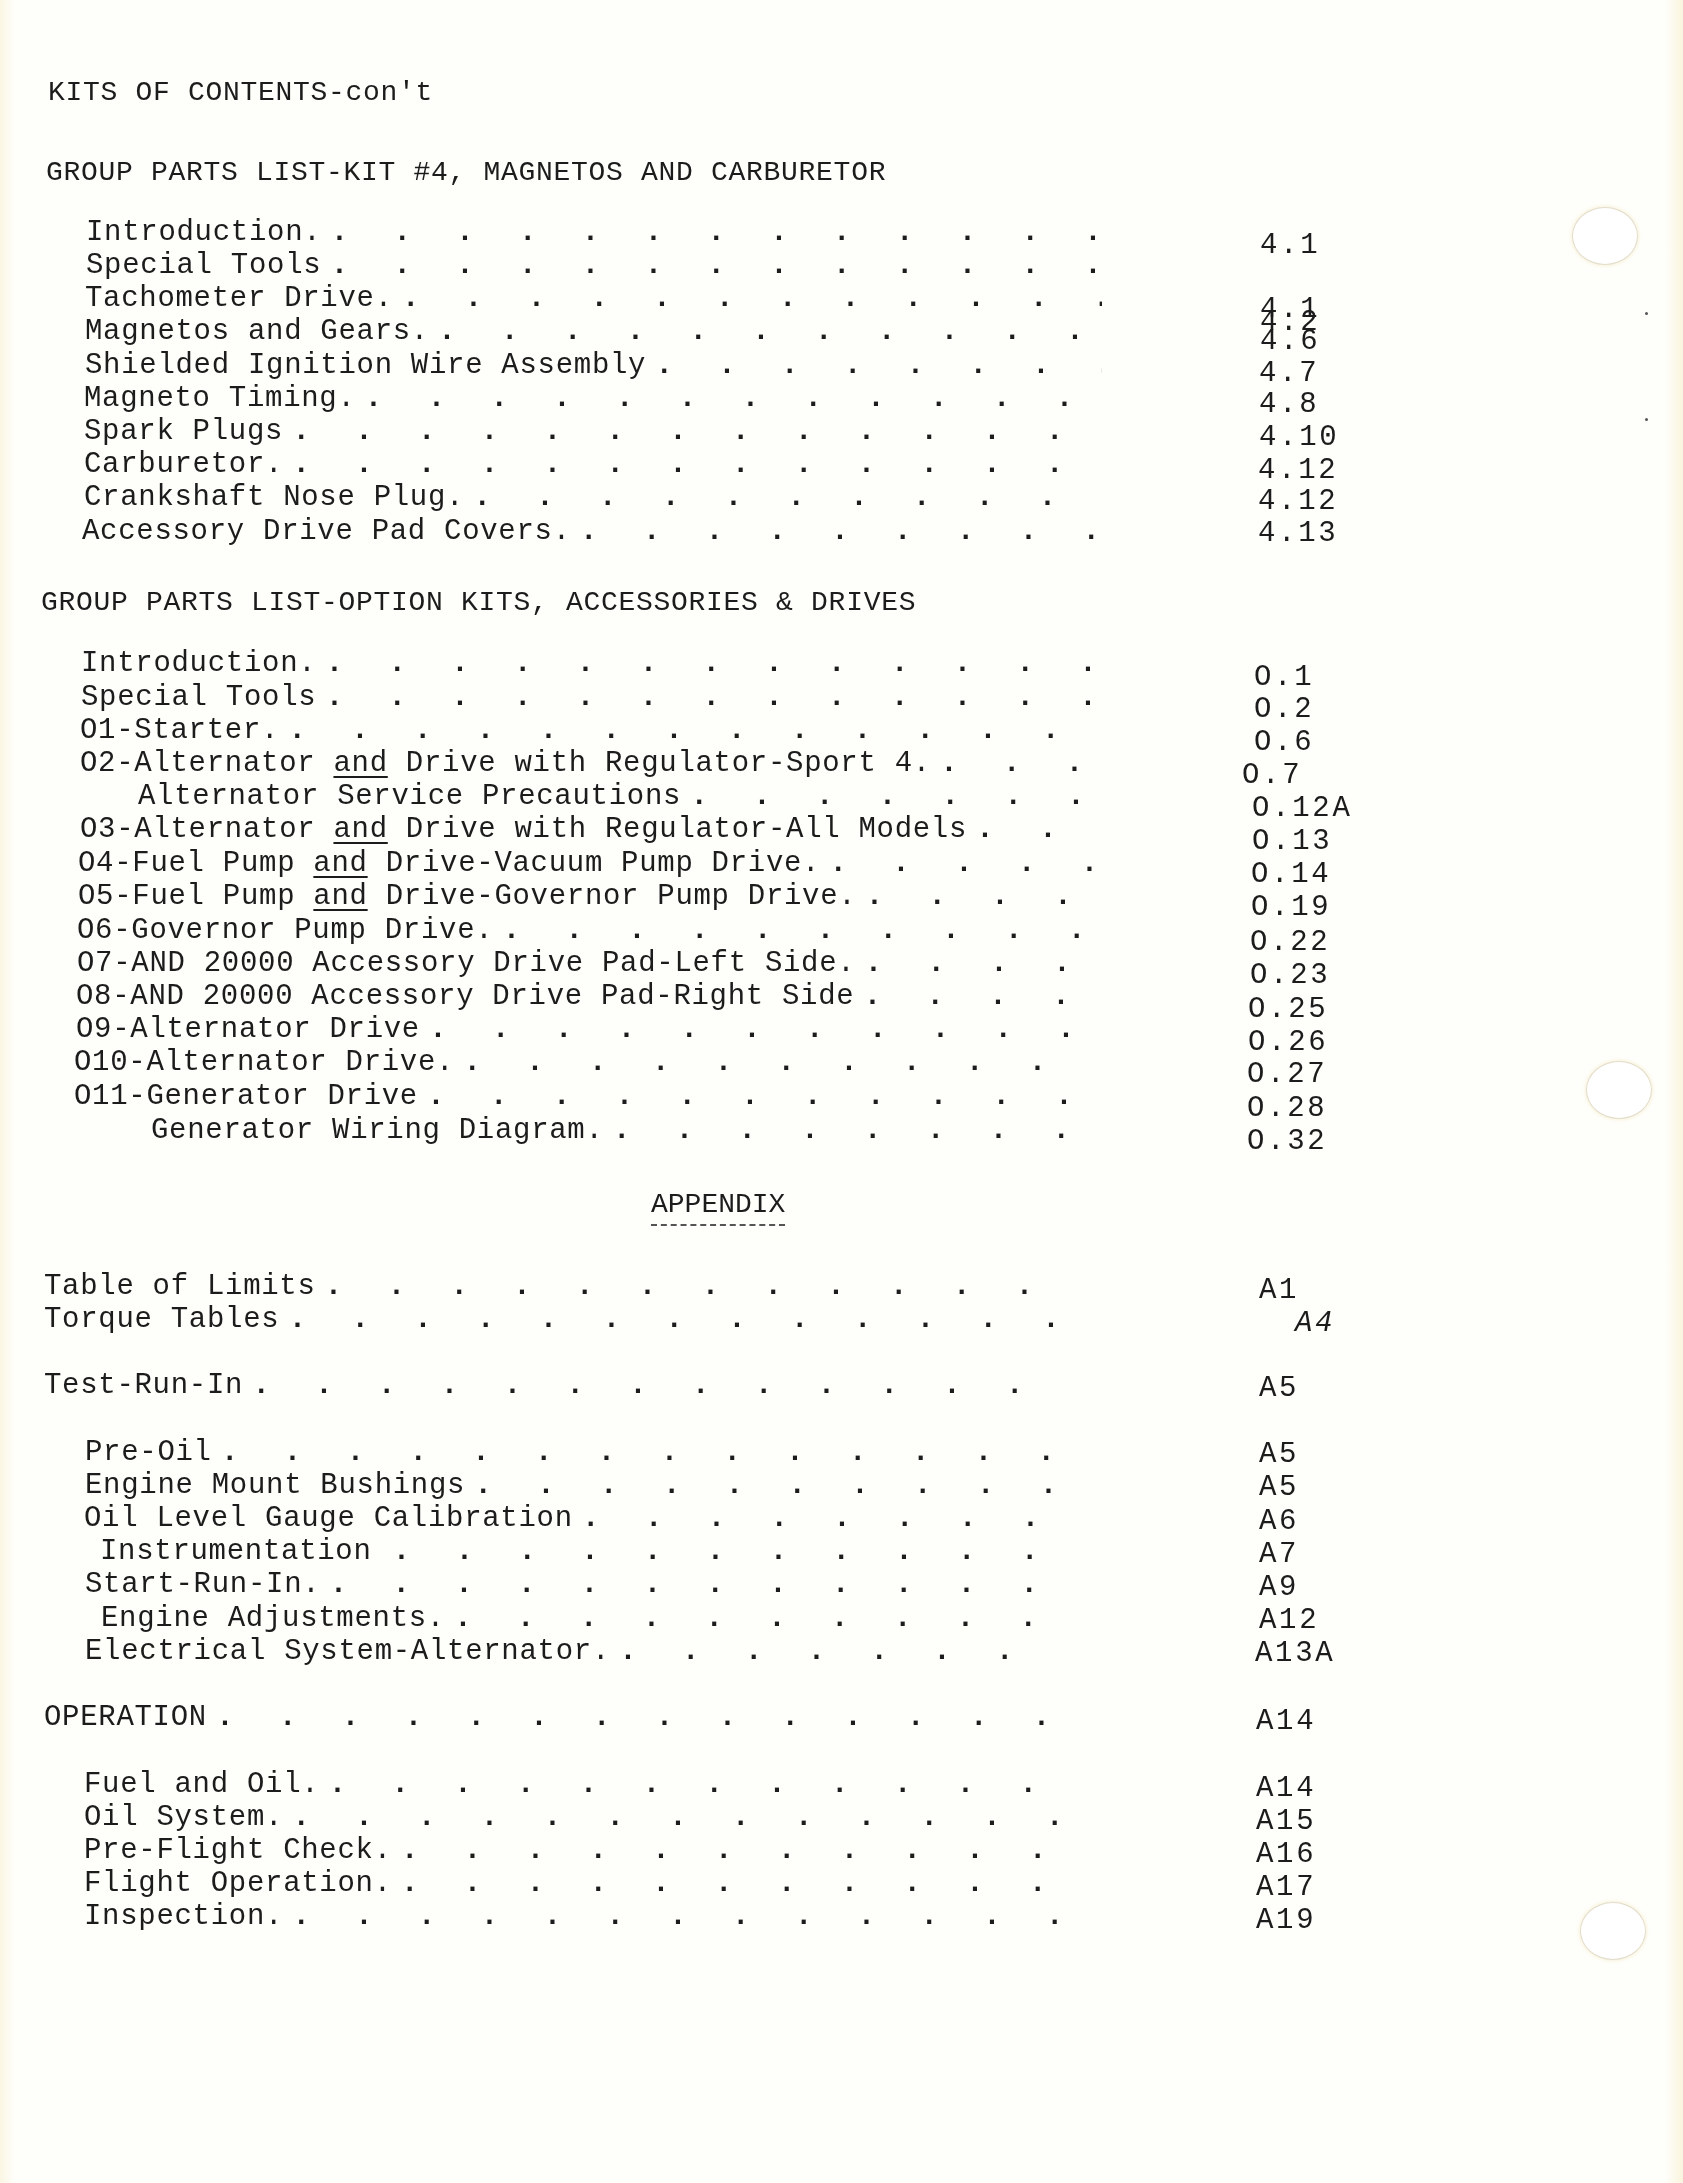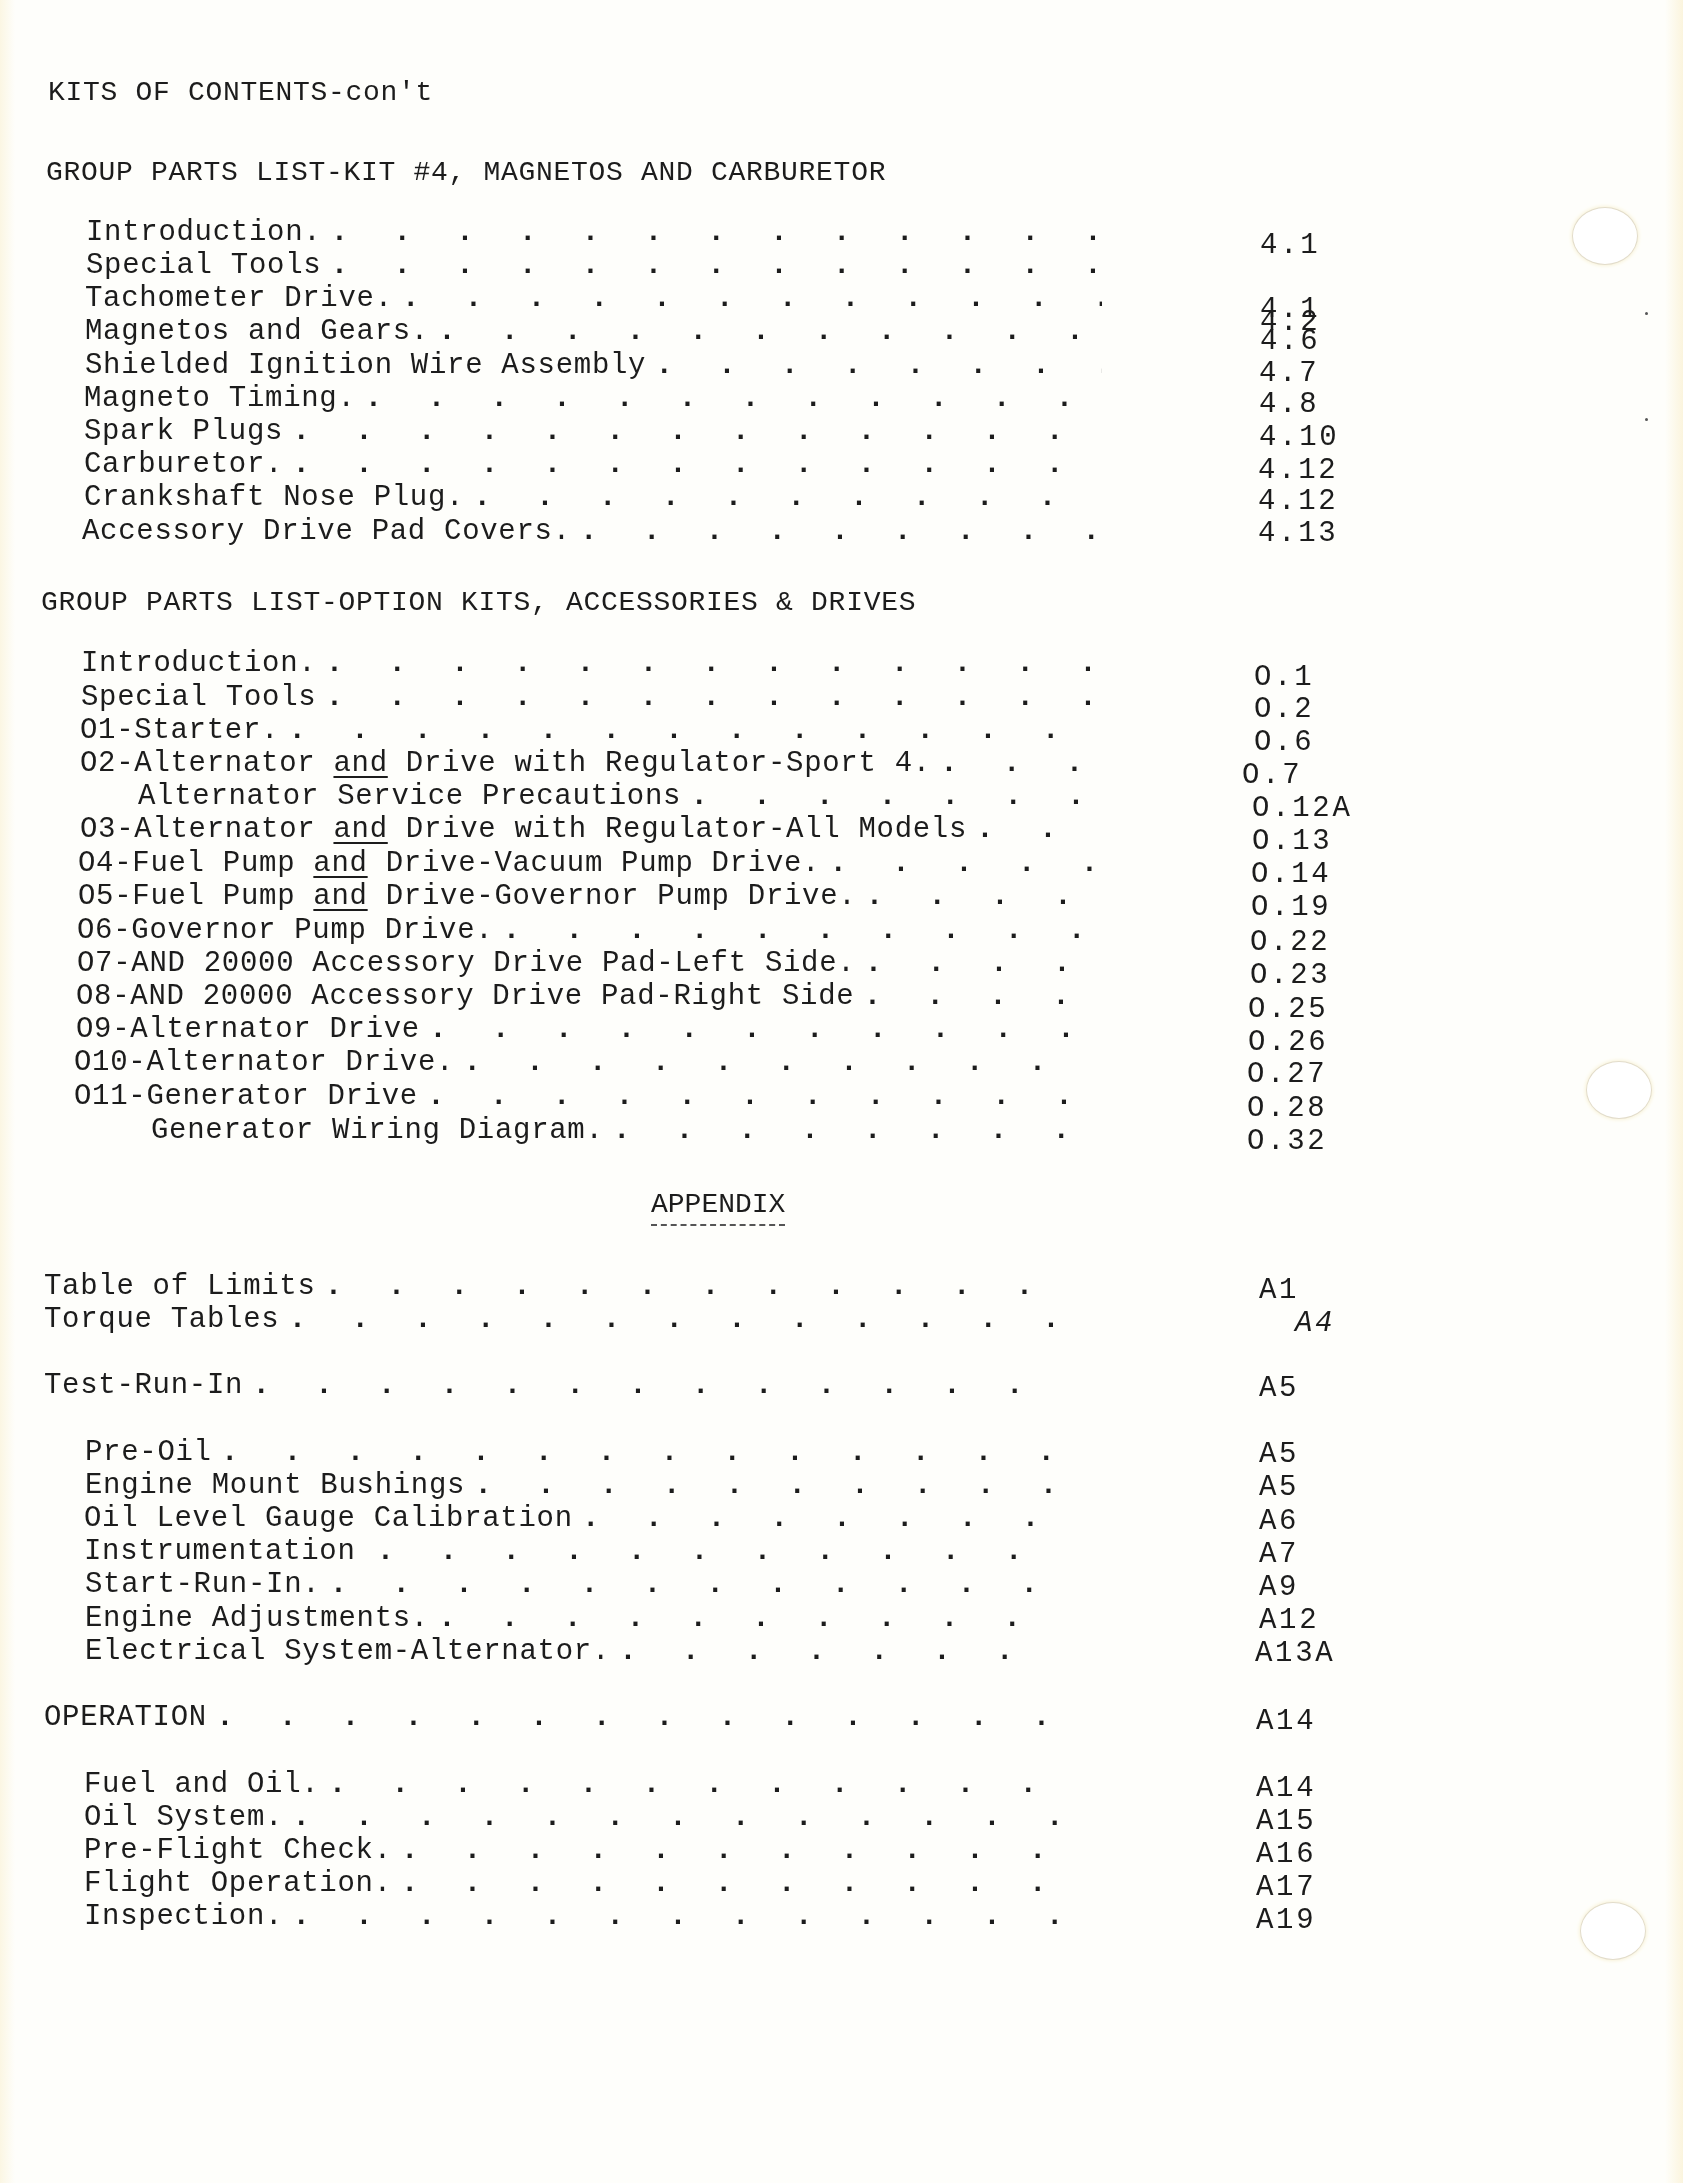--- a/index.html
+++ b/index.html
@@ -156,27 +156,27 @@
 
 <div class="row" style="left:85px; top:1436px; width:975px;"><span class="label">Pre-Oil</span><span class="leader">. . . . . . . . . . . . . . . . . . . . . . . . . . . . . . . . . . . . . . . .</span></div>
 <div class="pagenum" style="left:1259px; top:1438px;">A5</div>
 
 <div class="row" style="left:85px; top:1469px; width:975px;"><span class="label">Engine Mount Bushings</span><span class="leader">. . . . . . . . . . . . . . . . . . . . . . . . . . . . . . . . . . . . . . . .</span></div>
 <div class="pagenum" style="left:1259px; top:1471px;">A5</div>
 
 <div class="row" style="left:84px; top:1502px; width:976px;"><span class="label">Oil Level Gauge Calibration</span><span class="leader">. . . . . . . . . . . . . . . . . . . . . . . . . . . . . . . . . . . . . . . .</span></div>
 <div class="pagenum" style="left:1259px; top:1505px;">A6</div>
 
-<div class="row" style="left:84px; top:1535px; width:975px;gap:12px;"><span class="label">Instrumentation</span><span class="leader">. . . . . . . . . . . . . . . . . . . . . . . . . . . . . . . . . . . . . . . .</span></div>
+<div class="row" style="left:100px; top:1535px; width:975px;gap:12px;"><span class="label">Instrumentation</span><span class="leader">. . . . . . . . . . . . . . . . . . . . . . . . . . . . . . . . . . . . . . . .</span></div>
 <div class="pagenum" style="left:1259px; top:1538px;">A7</div>
 
 <div class="row" style="left:85px; top:1568px; width:975px;"><span class="label">Start-Run-In.</span><span class="leader">. . . . . . . . . . . . . . . . . . . . . . . . . . . . . . . . . . . . . . . .</span></div>
 <div class="pagenum" style="left:1259px; top:1571px;">A9</div>
 
-<div class="row" style="left:85px; top:1602px; width:975px;"><span class="label">Engine Adjustments.</span><span class="leader">. . . . . . . . . . . . . . . . . . . . . . . . . . . . . . . . . . . . . . . .</span></div>
+<div class="row" style="left:101px; top:1602px; width:975px;"><span class="label">Engine Adjustments.</span><span class="leader">. . . . . . . . . . . . . . . . . . . . . . . . . . . . . . . . . . . . . . . .</span></div>
 <div class="pagenum" style="left:1259px; top:1604px;">A12</div>
 
 <div class="row" style="left:85px; top:1635px; width:975px;"><span class="label">Electrical System-Alternator.</span><span class="leader">. . . . . . . . . . . . . . . . . . . . . . . . . . . . . . . . . . . . . . . .</span></div>
 <div class="pagenum" style="left:1255px; top:1637px;">A13A</div>
 
 <div class="row" style="left:44px; top:1701px; width:1016px;"><span class="label">OPERATION</span><span class="leader">. . . . . . . . . . . . . . . . . . . . . . . . . . . . . . . . . . . . . . . .</span></div>
 <div class="pagenum" style="left:1256px; top:1705px;">A14</div>
 
 <div class="row" style="left:84px; top:1768px; width:976px;"><span class="label">Fuel and Oil.</span><span class="leader">. . . . . . . . . . . . . . . . . . . . . . . . . . . . . . . . . . . . . . . .</span></div>
 <div class="pagenum" style="left:1256px; top:1772px;">A14</div>

